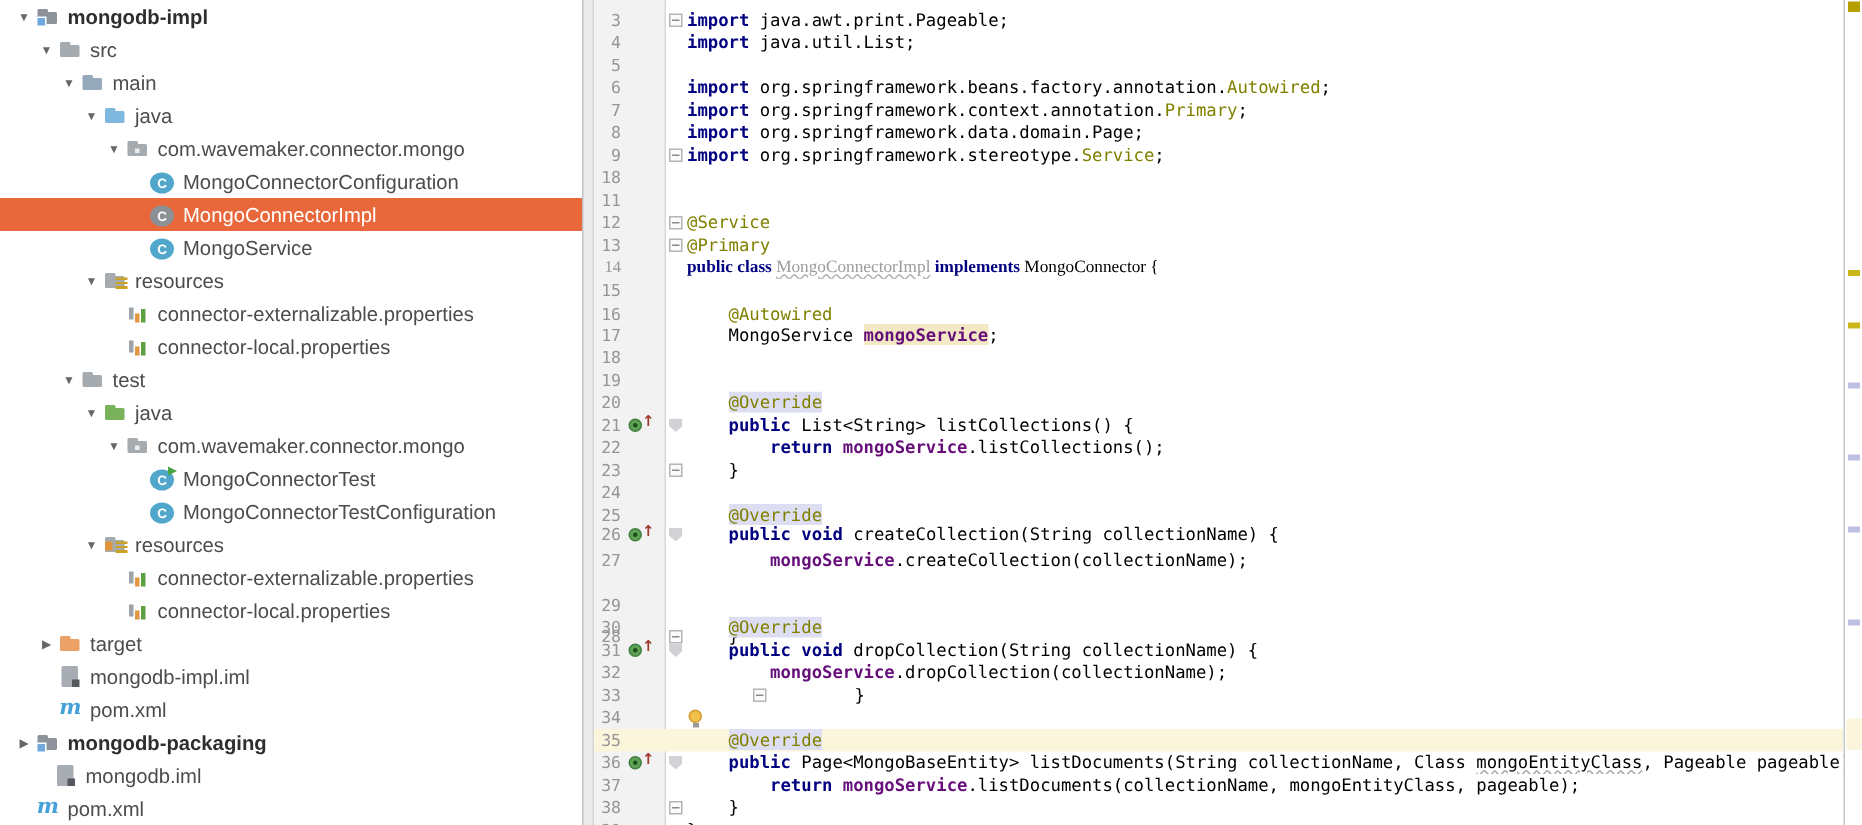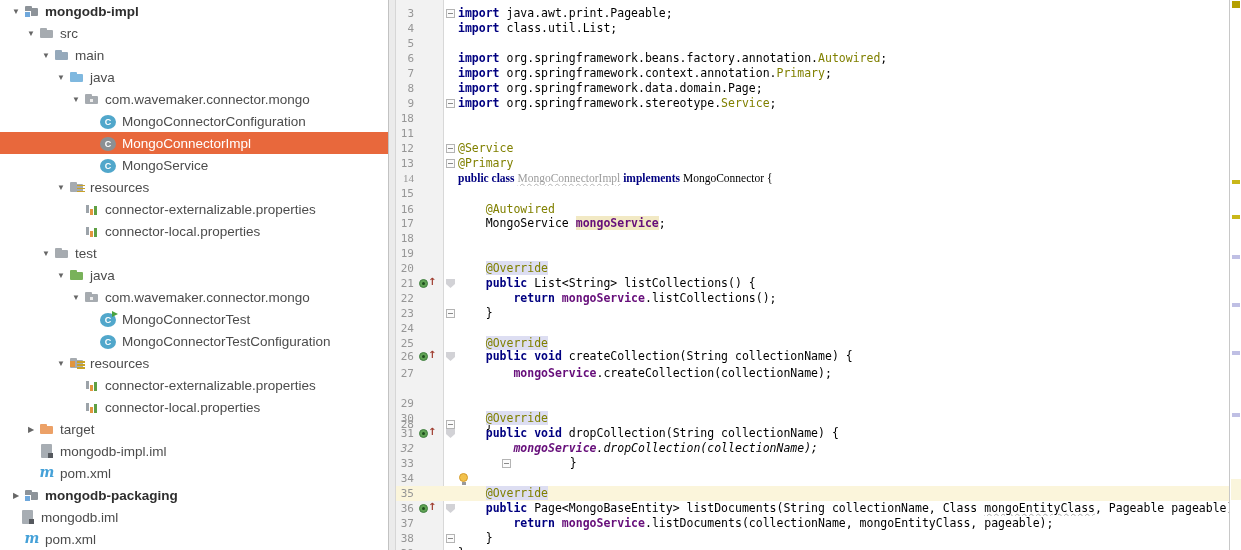--- a/index.html
+++ b/index.html
@@ -218,21 +218,21 @@
       <span class="ico mvn">m</span>
       <span class="tlabel">pom.xml</span>
     </div>
     <div class="trow" style="padding-left: 8px;">
       <span class="arrow">▶</span>
       <span class="ico f" style="--fc: #8D9399;">
         <i class="badge b-mod"></i>
       </span>
       <span class="tlabel bold">mongodb-packaging</span>
     </div>
-    <div class="trow" style="padding-left: 4px;">
+    <div class="trow" style="padding-left: 20px;">
       <span class="arrow"></span>
       <span class="ico file">
         <i class="badge b-sq"></i>
       </span>
       <span class="tlabel">mongodb.iml</span>
     </div>
     <div class="trow" style="padding-left: 8px;">
       <span class="arrow"></span>
       <span class="ico mvn">m</span>
       <span class="tlabel">pom.xml</span>
@@ -247,21 +247,21 @@
         <span class="gslot"></span>
         <span class="fslot">
           <i class="fm minus"></i>
         </span>
         <span class="code"><span class="tk-k">import </span><span class="tk-p">java.awt.print.Pageable;</span></span>
       </div>
       <div class="eline" style="top: 21px;">
         <span class="lnum">4</span>
         <span class="gslot"></span>
         <span class="fslot"></span>
-        <span class="code"><span class="tk-k">import </span><span class="tk-p">class.util.List;</span></span>
+        <span class="code"><span class="tk-k">import </span><span class="tk-p">java.util.List;</span></span>
       </div>
       <div class="eline" style="top: 36px;">
         <span class="lnum">5</span>
         <span class="gslot"></span>
         <span class="fslot"></span>
         <span class="code"></span>
       </div>
       <div class="eline" style="top: 51px;">
         <span class="lnum">6</span>
         <span class="gslot"></span>
@@ -433,21 +433,21 @@
       <div class="eline" style="top: 426px;">
         <span class="lnum">31</span>
         <span class="gslot">
           <i class="ovr"></i>
         </span>
         <span class="fslot">
           <i class="fm down"></i>
         </span>
         <span class="code"><span class="tk-p">    </span><span class="tk-k">public void </span><span class="tk-p">dropCollection(String collectionName) {</span></span>
       </div>
-      <div class="eline" style="top: 441px; font-style: italic;">
+      <div class="eline" style="top: 441px;">
         <span class="lnum">32</span>
         <span class="gslot"></span>
         <span class="fslot"></span>
         <span class="code"><span class="tk-p">        </span><span class="tk-f">mongoService</span><span class="tk-p">.dropCollection(collectionName);</span></span>
       </div>
       <div class="eline" style="top: 456px; gap: 28px;">
         <span class="lnum">33</span>
         <span class="gslot"></span>
         <span class="fslot">
           <i class="fm minus"></i>

